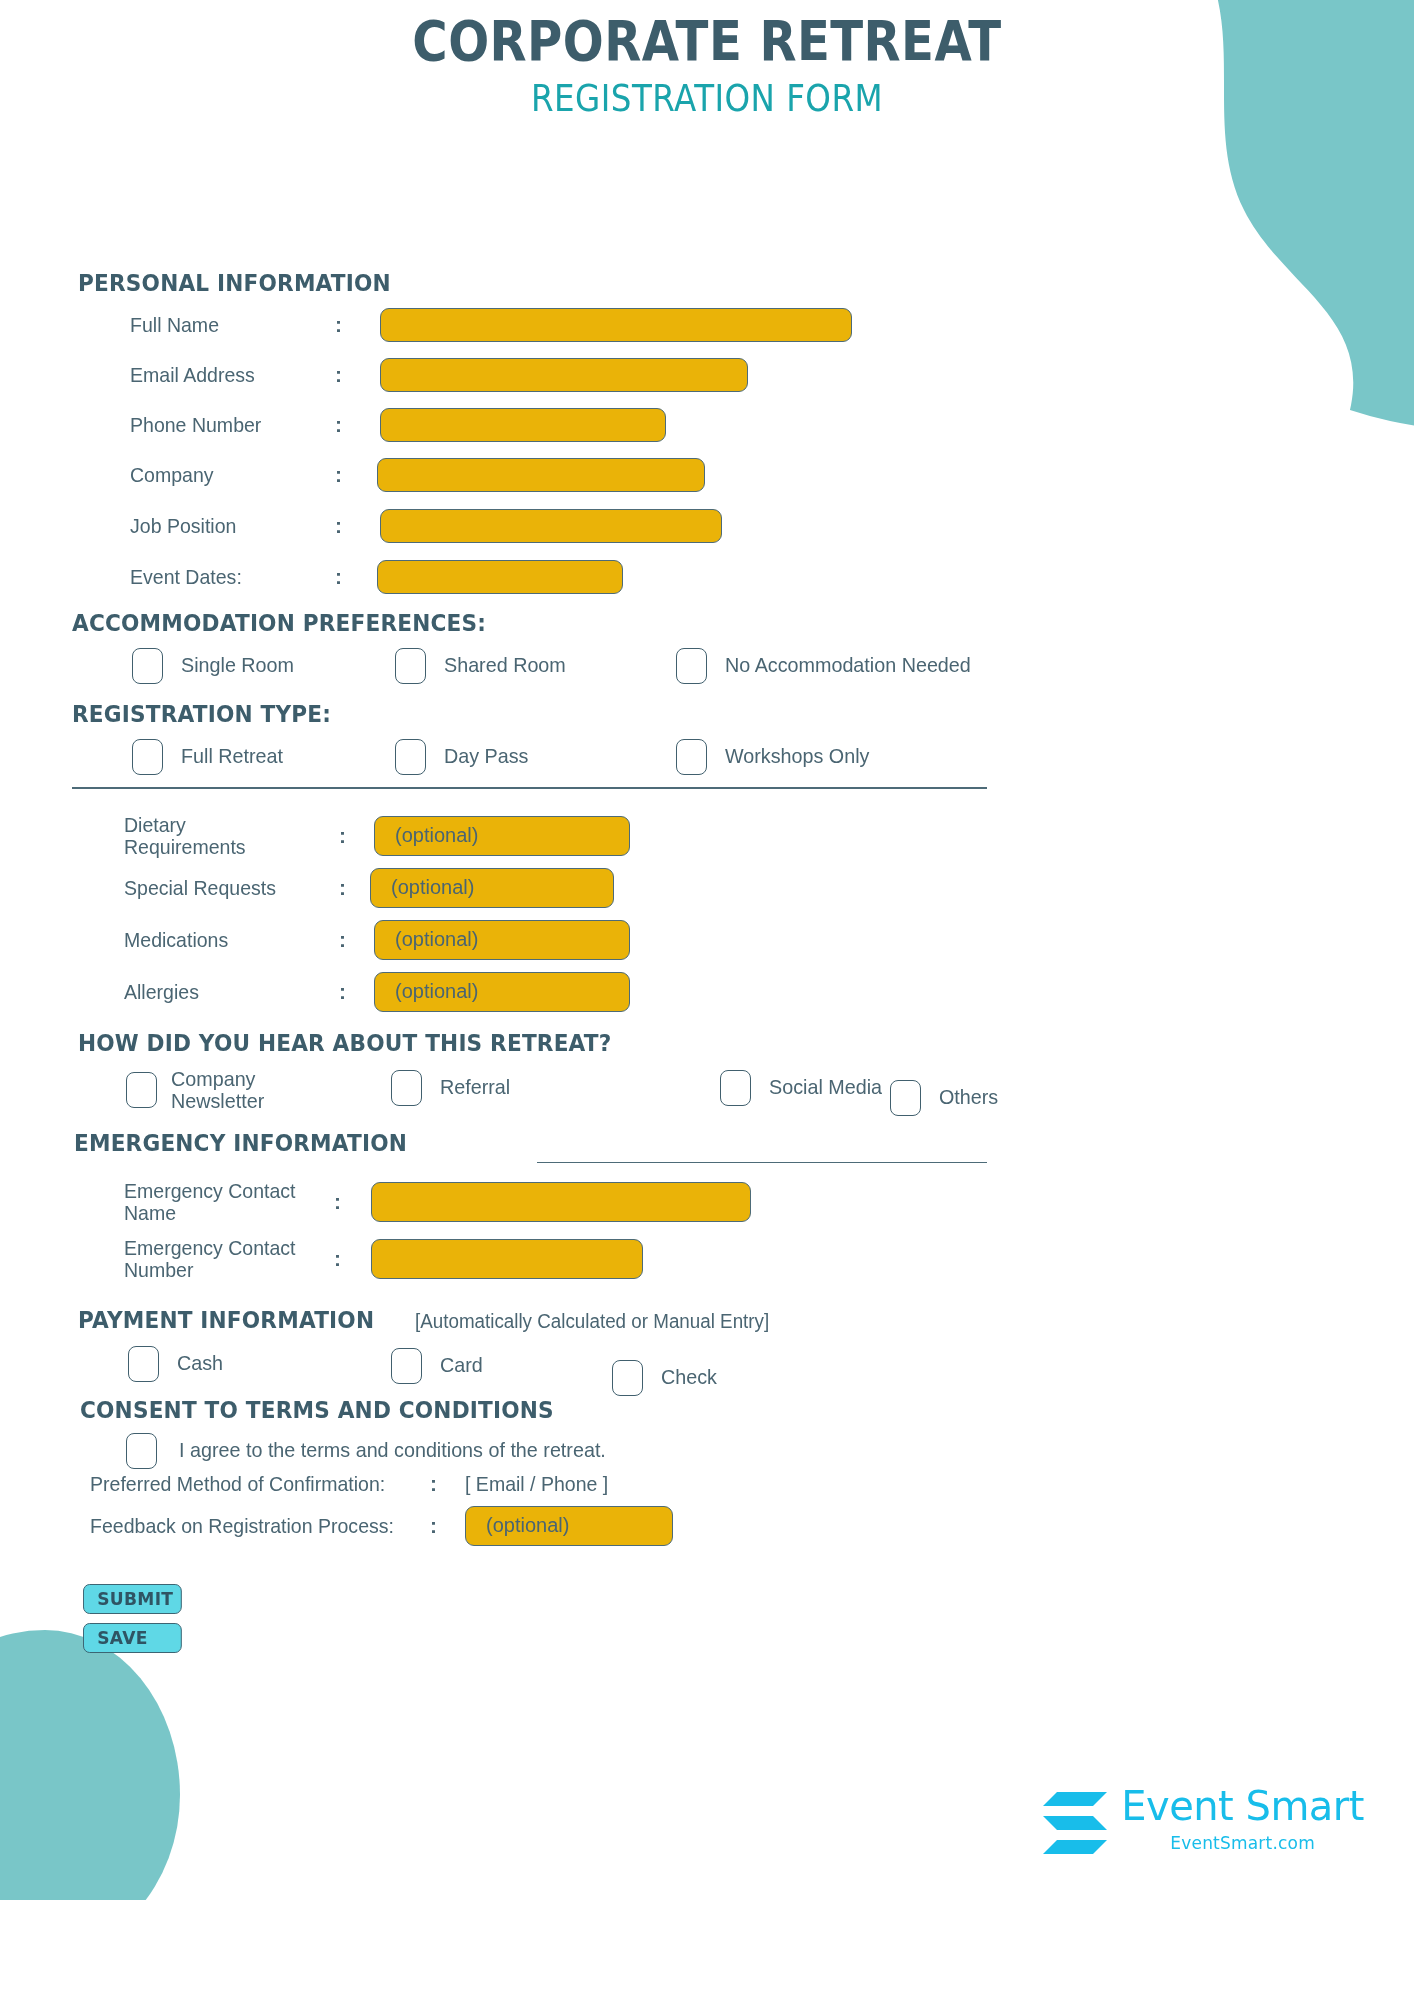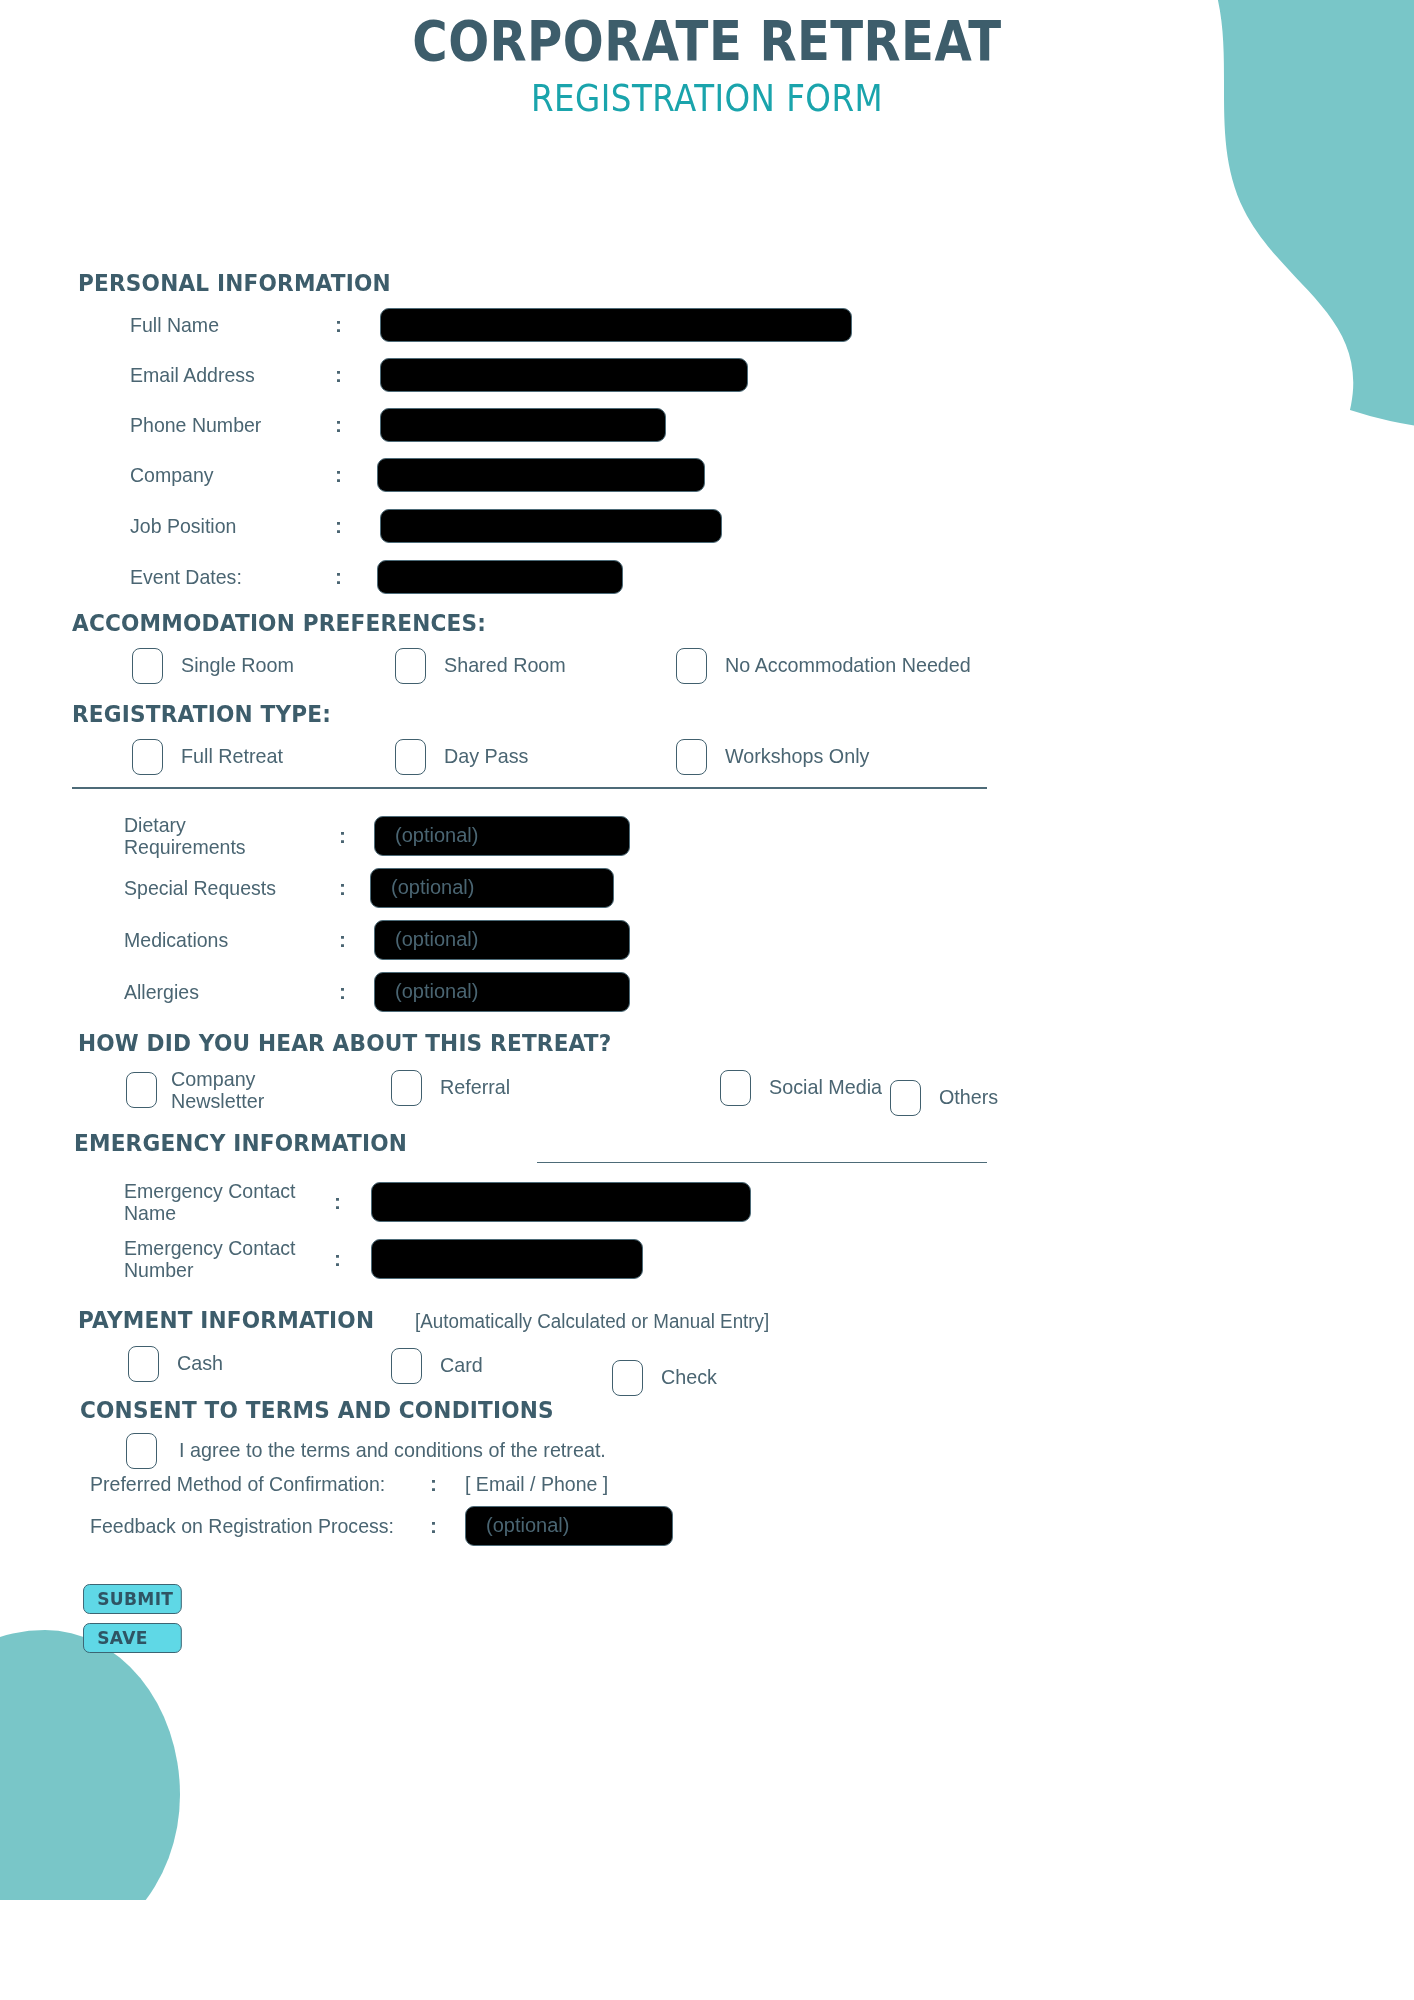--- a/index.html
+++ b/index.html
@@ -88,21 +88,21 @@
     transform-origin: left center;
   }
   .colon {
     color: #4a6572;
     font-size: 21px;
     font-weight: bold;
   }
   .inputbox {
     border: 1.6px solid #4d6b78;
     border-radius: 9px;
-    background: #000000;
+    background: #eab308;
     height: 34px;
     display: flex;
     align-items: center;
     padding-left: 20px;
     color: #4a6572;
     font-size: 20px;
   }
   .inputbox.tall { height: 40px; }
 
   
@@ -362,14 +362,27 @@
       <div class="field-label" style="width:340px;">Feedback on Registration Process:</div>
       <div class="colon">:</div>
       <div class="inputbox tall" style="width:208px; margin-left:28px;">(optional)</div>
     </div>
 
     <div class="btn" style="position:absolute; left:83px; top:1464px; width:104px;">SUBMIT</div>
     <div class="btn" style="position:absolute; left:83px; top:1503px; width:104px;">SAVE</div>
 
   </div>
 
+  <div class="logo-wrap">
+    <div class="logo-mark">
+      <svg viewBox="0 0 64 62" width="64" height="62" xmlns="http://www.w3.org/2000/svg">
+        <polygon points="14,0 64,0 50,14 0,14" fill="#18bdea"></polygon>
+        <polygon points="0,24 50,24 64,38 14,38" fill="#18bdea"></polygon>
+        <polygon points="14,48 64,48 50,62 0,62" fill="#18bdea"></polygon>
+      </svg>
+    </div>
+    <div>
+      <div class="logo-text">Event Smart</div>
+      <div class="logo-sub">EventSmart.com</div>
+    </div>
+  </div>
 
 </div>
 
 </body></html>

